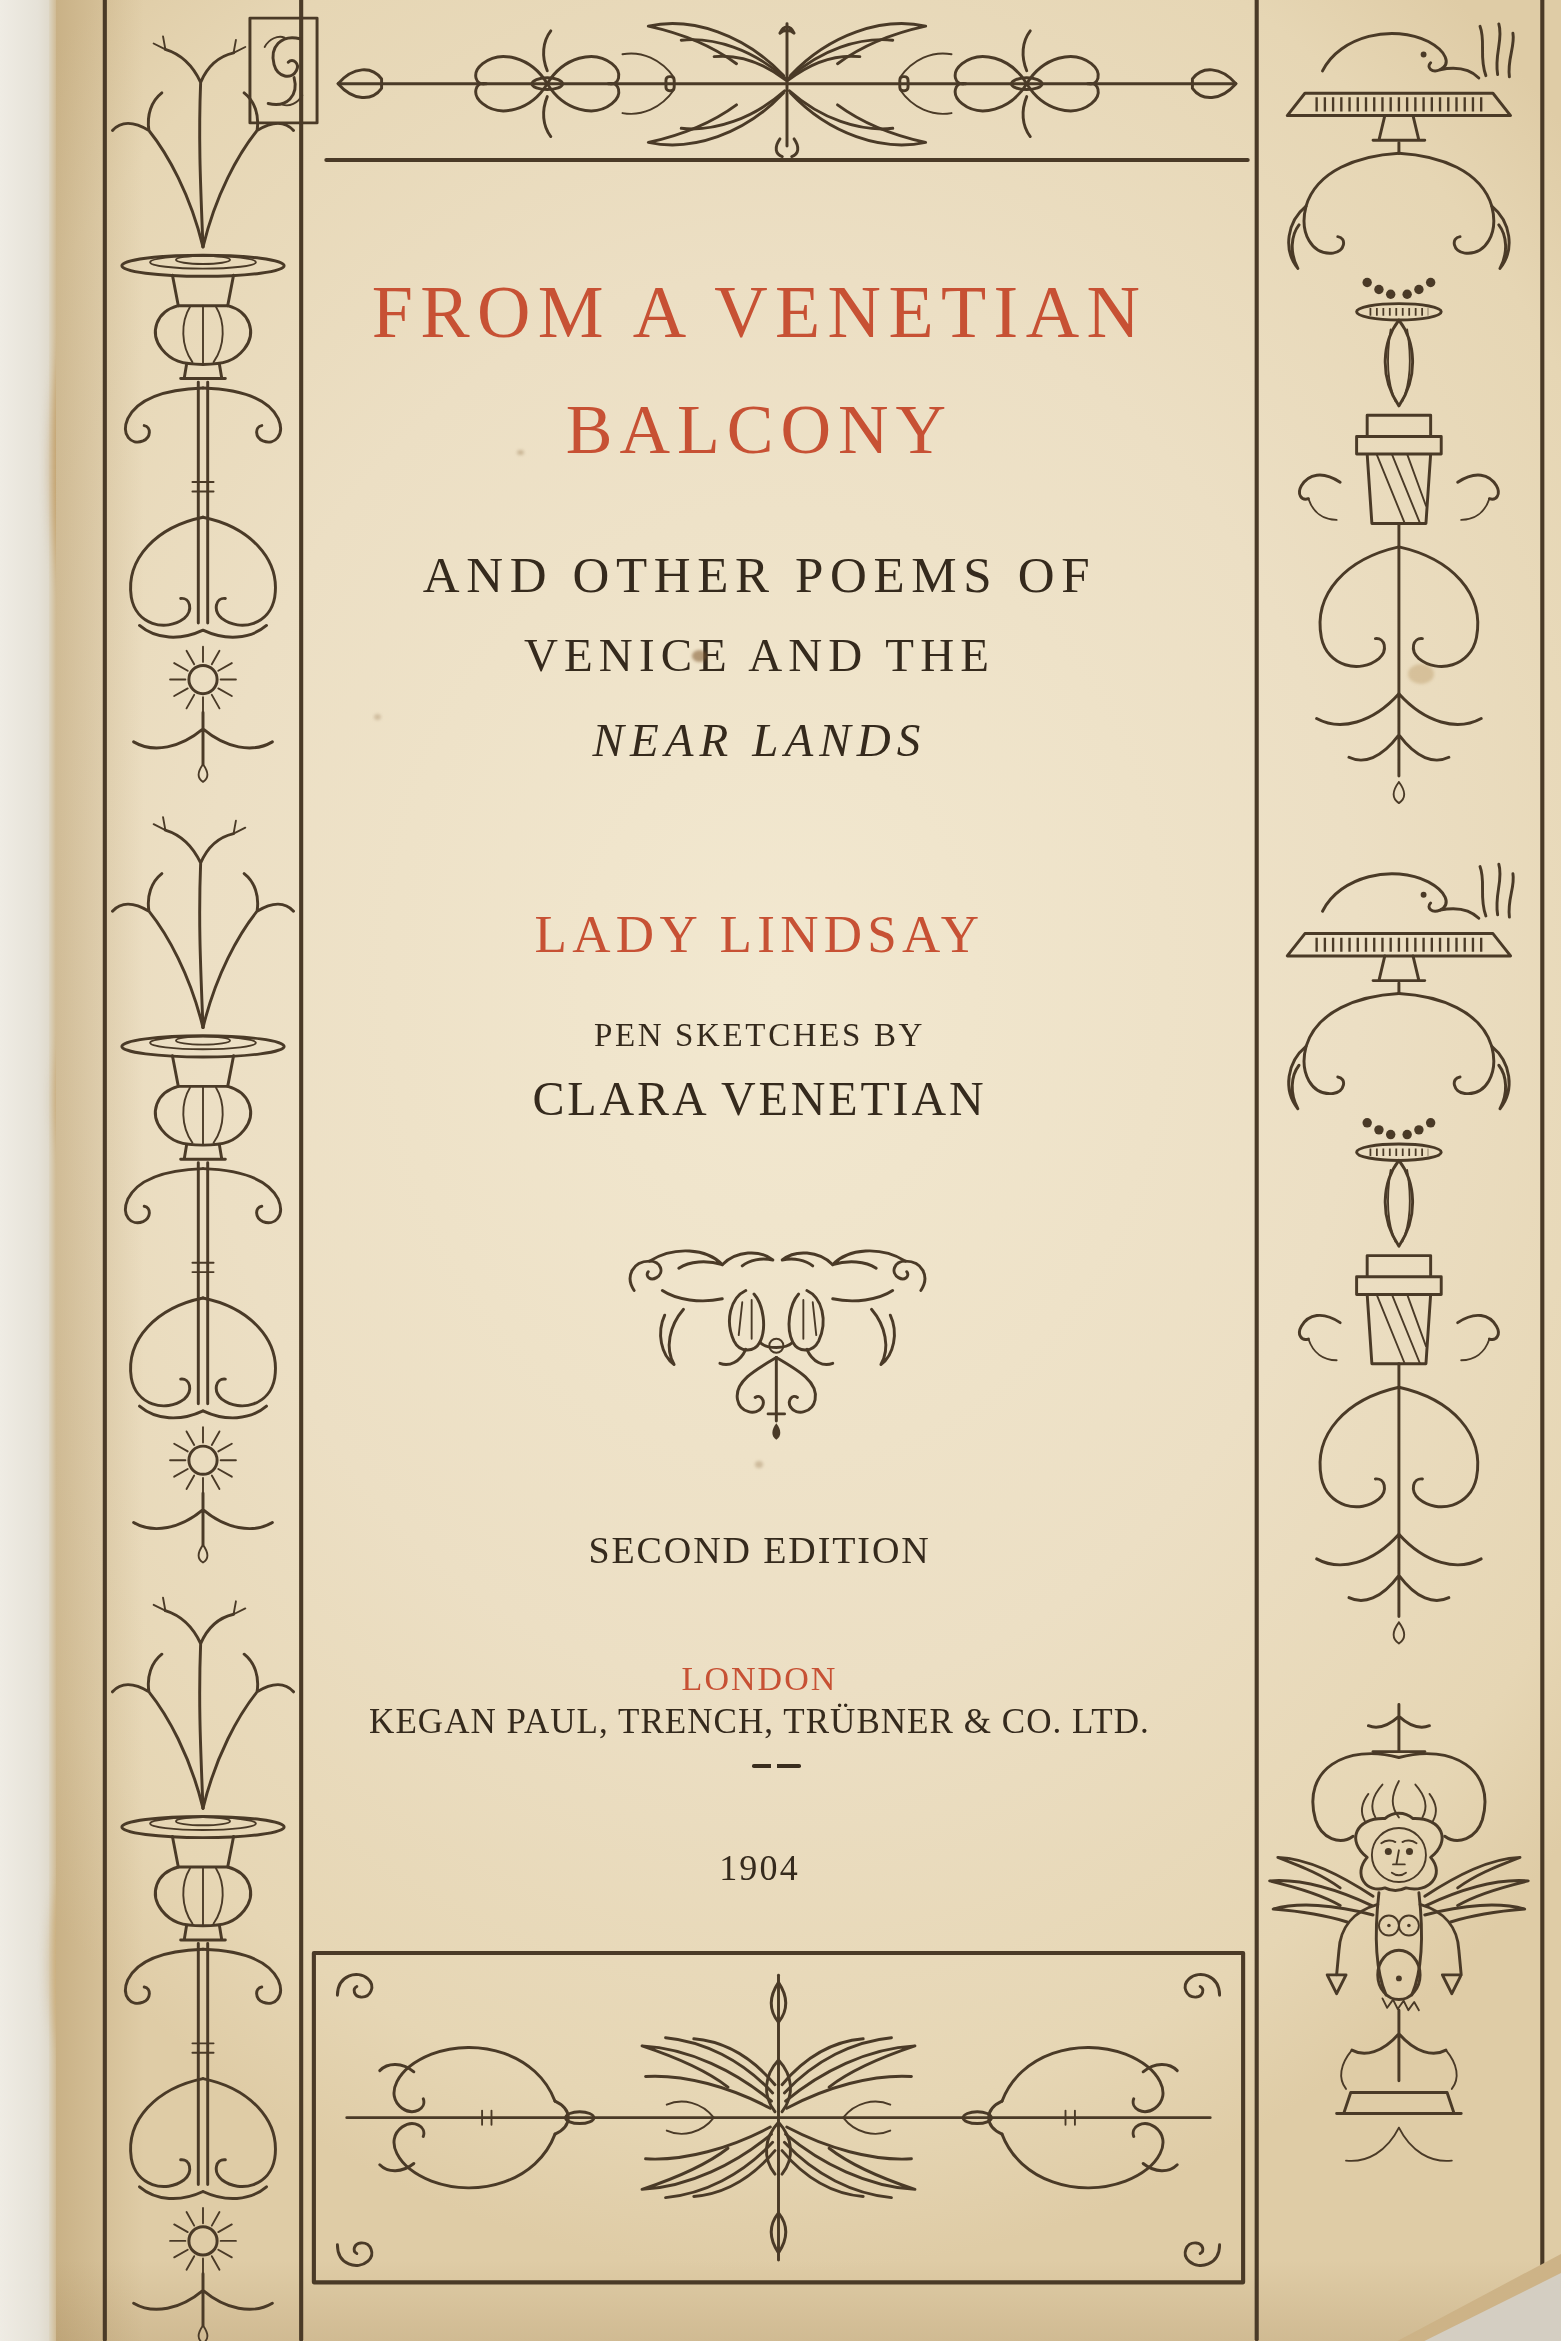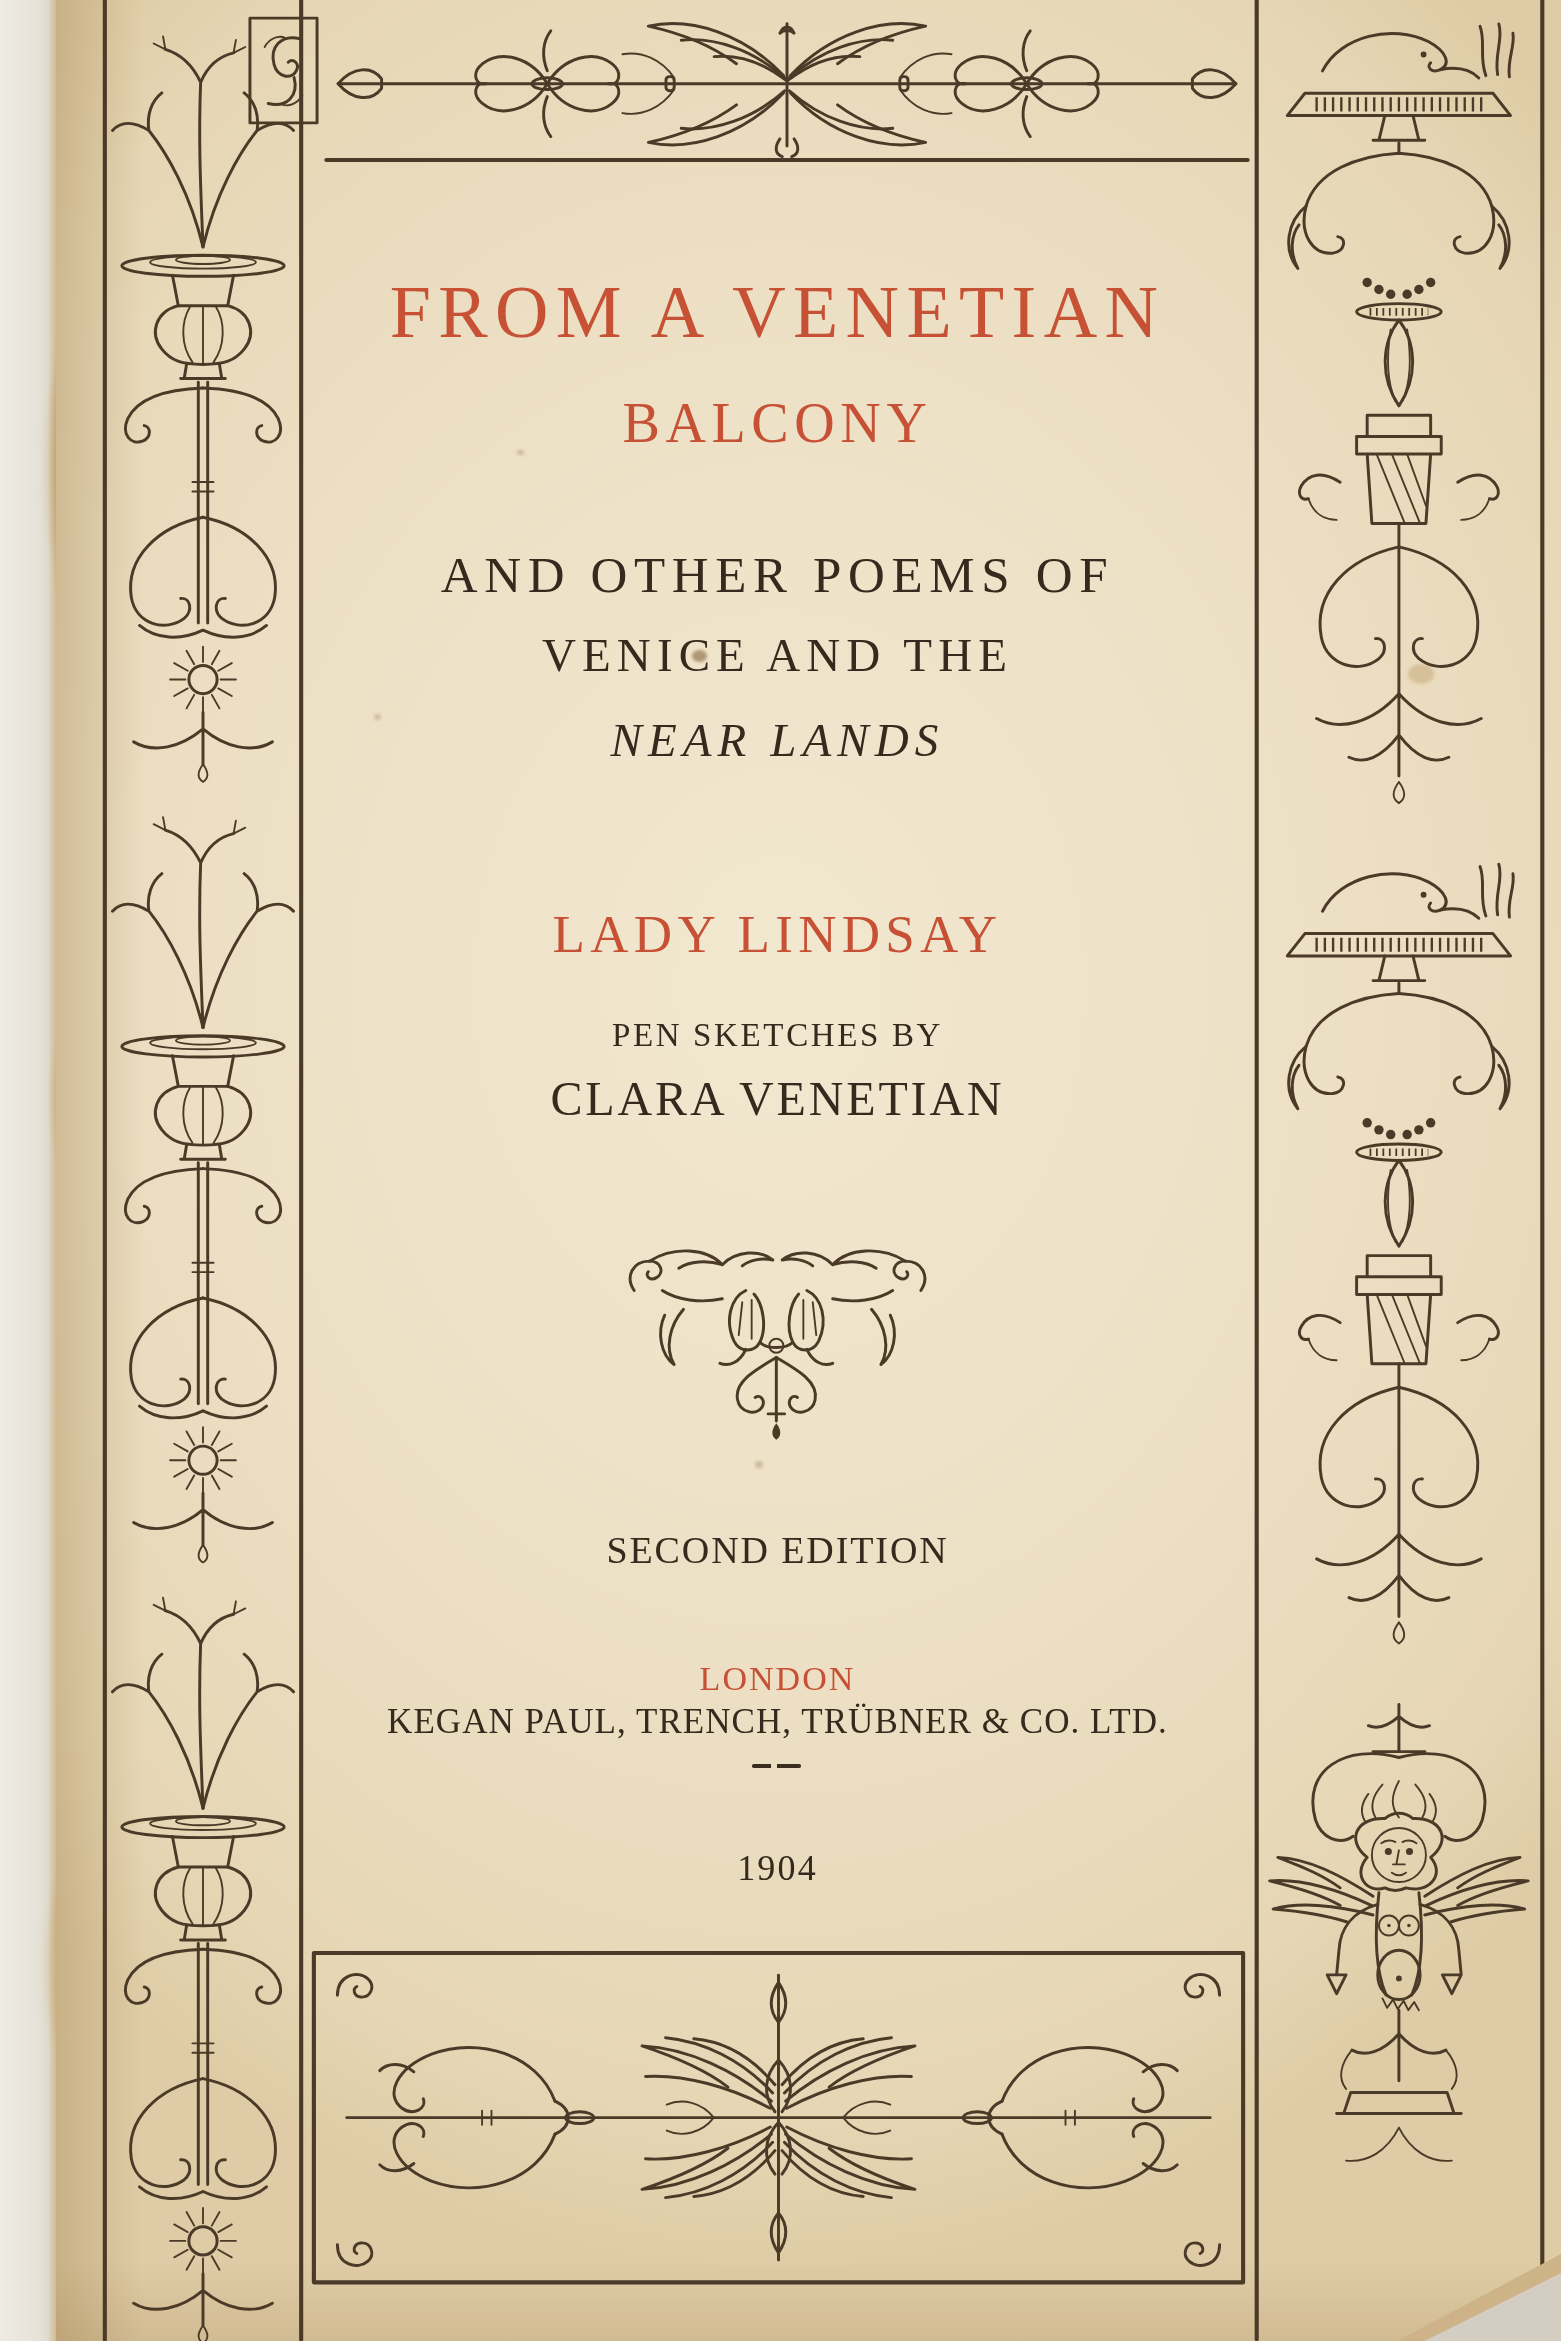--- a/index.html
+++ b/index.html
@@ -37,25 +37,25 @@
   .s5{left:755px;top:1461px;width:8.2px;height:6.5px;background:rgba(125,88,45,.28);}
   
   svg{position:absolute;overflow:visible;}
   .ln{fill:none;stroke:#4a3a27;stroke-width:5;stroke-linecap:round;stroke-linejoin:round;}
   .t{stroke-width:3.2;}
   .b{stroke-width:7;}
   .f{fill:#4a3a27;stroke:none;}
   .hk{fill:none;stroke:#4a3a27;stroke-width:24;stroke-dasharray:4 10;}
   .hk2{fill:none;stroke:#4a3a27;stroke-width:13;stroke-dasharray:3 8;}
   
-  .tline{position:absolute;left:313px;width:929px;text-align:center;line-height:1;
+  .tline{position:absolute;left:295px;width:929px;text-align:center;line-height:1;
          color:#352a1d;white-space:nowrap;}
   .red{color:#c75134;}
   .t-title1{top:275px;font-size:74px;letter-spacing:.10em;}
-  .t-title2{top:395px;font-size:56px;letter-spacing:.10em;}
+  .t-title2{top:395px;font-size:70px;letter-spacing:.10em;}
   .t-sub1{top:550px;font-size:51px;letter-spacing:.13em;}
   .t-sub2{top:632px;font-size:47px;letter-spacing:.13em;}
   .t-sub3{top:717px;font-size:47px;letter-spacing:.13em;font-style:italic;}
   .t-by{top:849px;font-size:33px;letter-spacing:.12em;}
   .t-author{top:908px;font-size:53px;letter-spacing:.10em;}
   .t-pencredit{top:1019px;font-size:33px;letter-spacing:.08em;}
   .t-artist{top:1075px;font-size:48px;letter-spacing:.06em;}
   .t-edition{top:1531px;font-size:38px;letter-spacing:.05em;}
   .t-london{top:1662px;font-size:34px;letter-spacing:.06em;}
   .t-publisher{top:1704px;font-size:35px;letter-spacing:.03em;}

